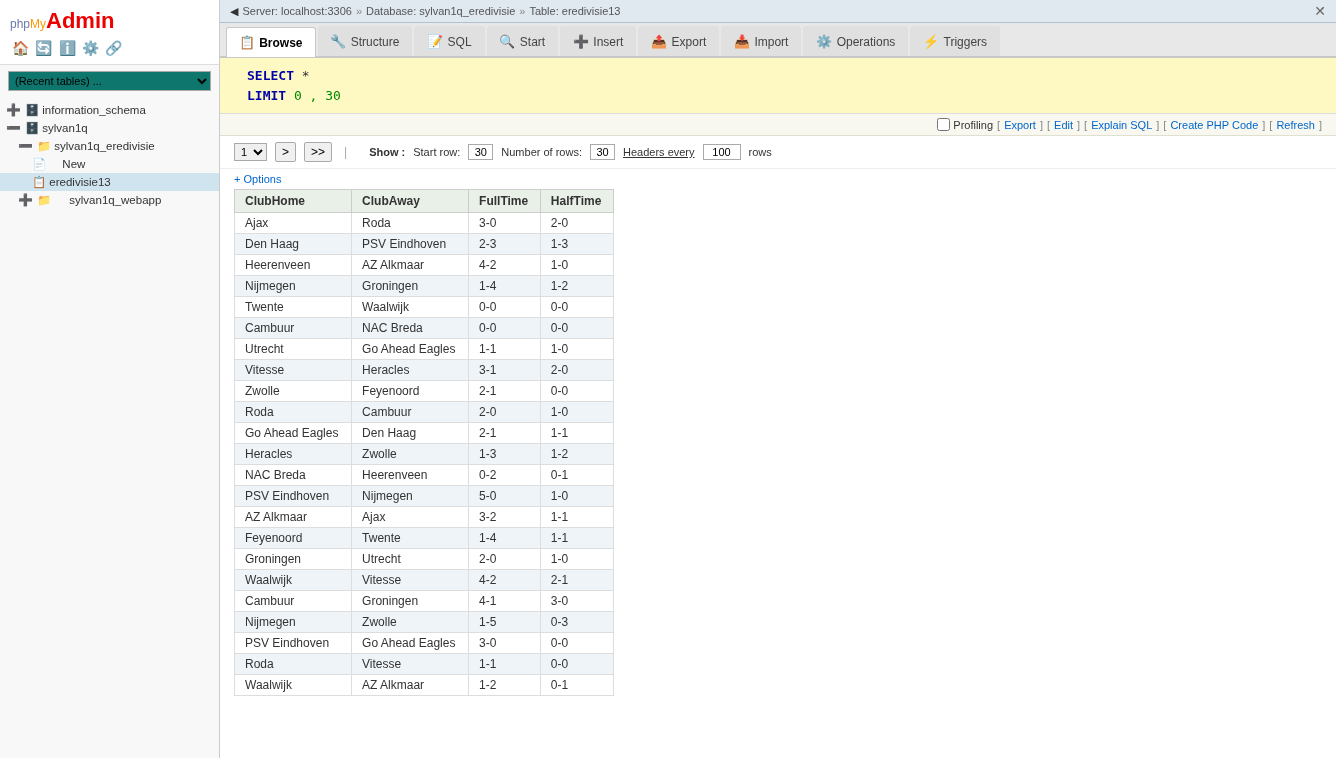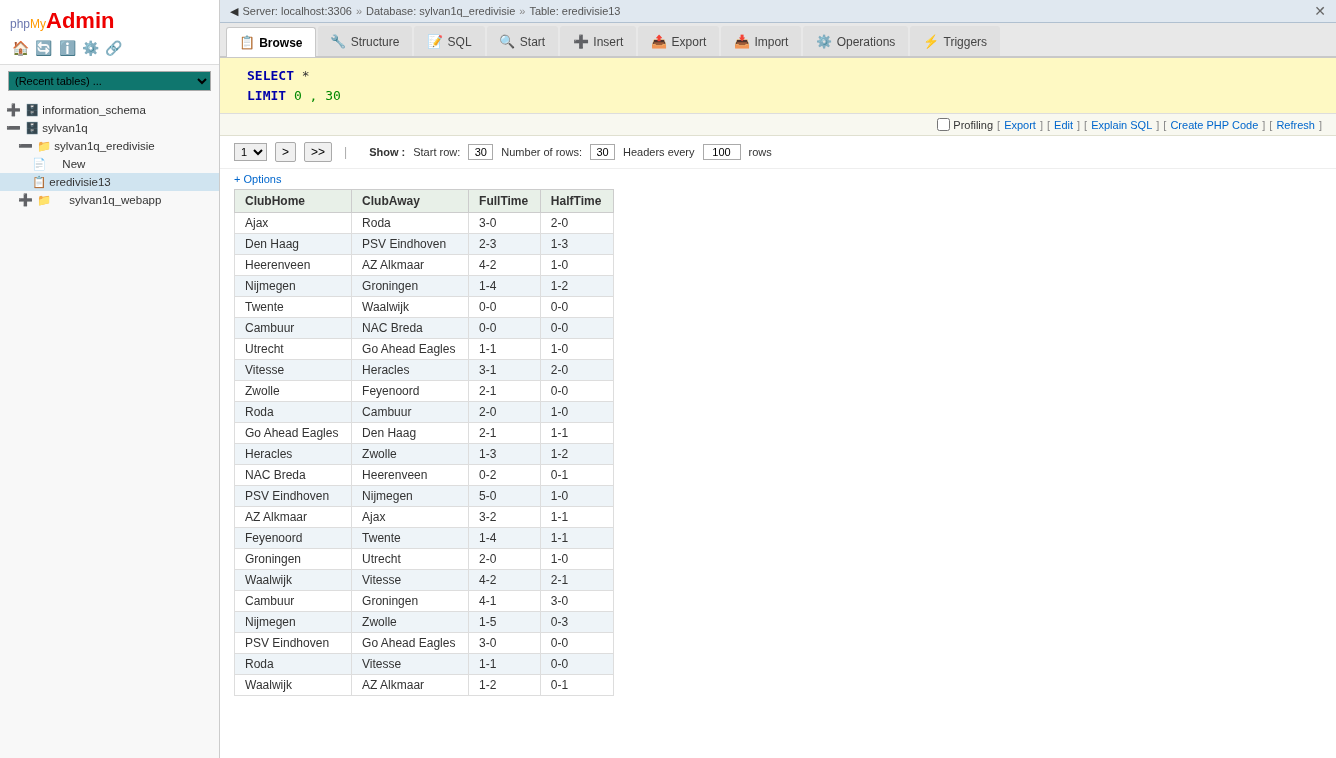--- a/index.html
+++ b/index.html
@@ -360,21 +360,21 @@
   <div id="pagination-bar">
     <select class="page-select"><option>1</option></select>
     <button class="nav-btn">&gt;</button>
     <button class="nav-btn">&gt;&gt;</button>
     <span style="color:#aaa; margin: 0 4px;">|</span>
     <span class="show-label">Show :</span>
     <span style="font-size:11px;">Start row:</span>
     <input type="text" class="show-input" value="30" style="">
     <span style="font-size:11px;">Number of rows:</span>
     <input type="text" class="show-input" value="30" style="">
-    <span style="font-size:11px;">Headers every</span>
+    <span style="font-size:11px;text-decoration:underline;">Headers every</span>
     <input type="text" class="show-input" style="width: 38px;" value="100">
     <span class="rows-label">rows</span>
   </div>
 
   <div id="options-link">
     <a href="#">+ Options</a>
   </div>
 
   <div id="data-table-container">
     <table id="data-table">

